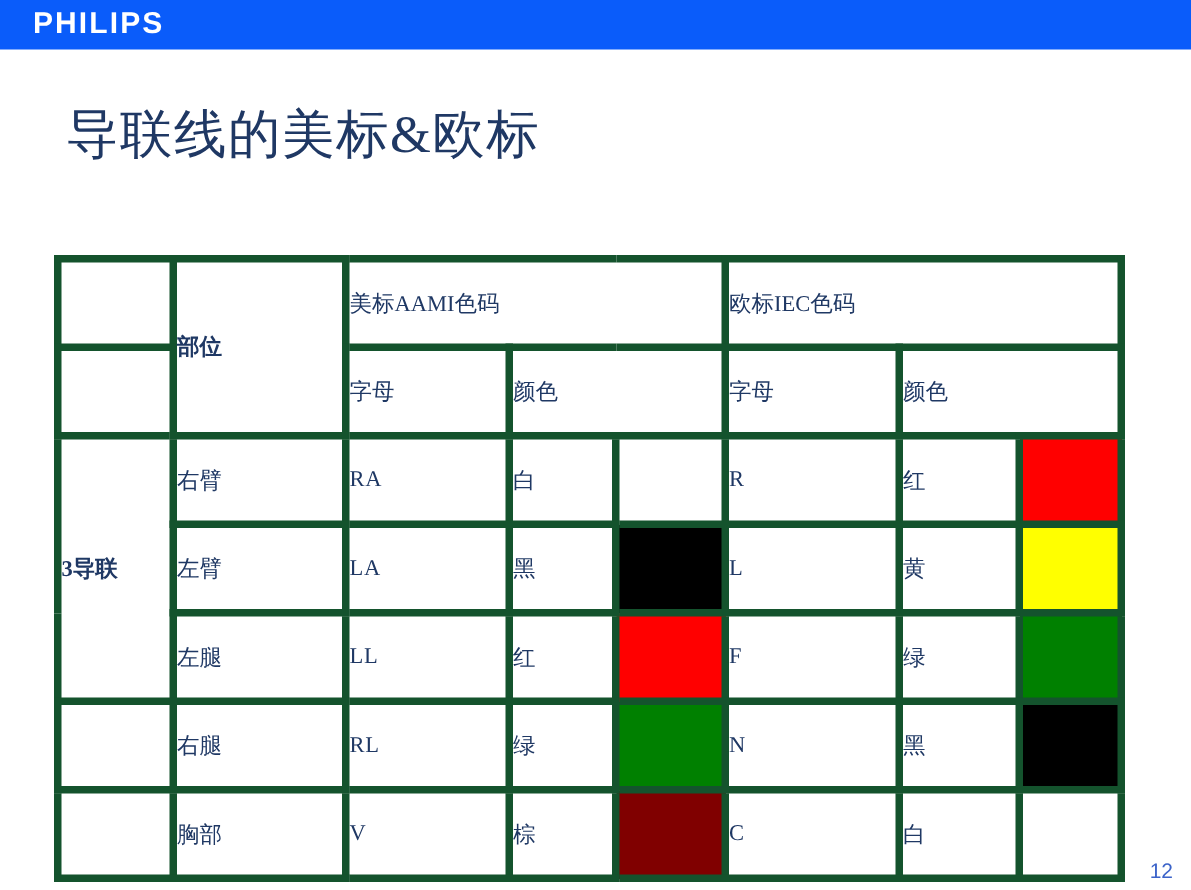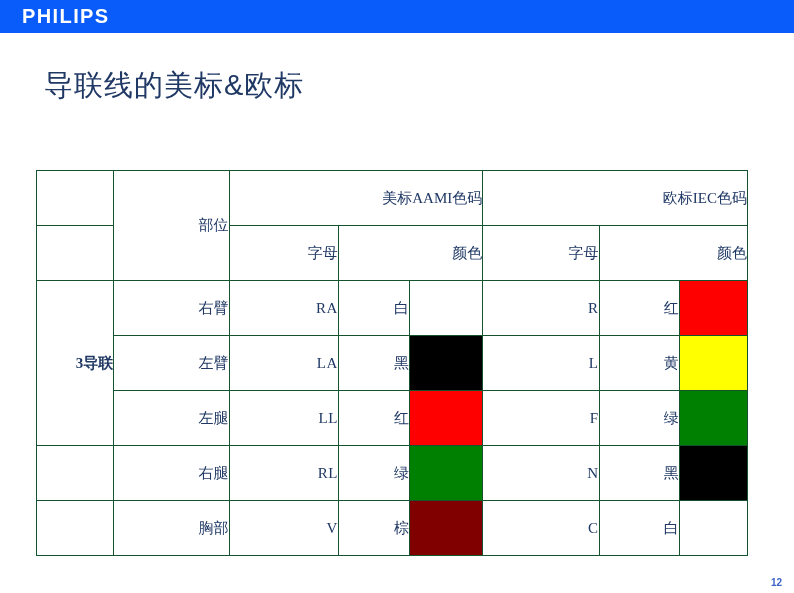--- a/index.html
+++ b/index.html
@@ -37,22 +37,22 @@
     letter-spacing: 1.4px;
     line-height: 21px;
   }
 
   
   .slide-title {
     position: absolute;
     left: 44px;
     top: 66px;
     color: #1F3864;
-    font-family: Liberation Sans, sans-serif;
-    font-size: 29px;
+    font-family: Liberation Serif, serif;
+    font-size: 35px;
     font-weight: normal;
     letter-spacing: 1px;
     white-space: nowrap;
   }
 
   
   .table-wrap {
     position: absolute;
     left: 36px;
     top: 170px;
@@ -61,23 +61,23 @@
   }
 
   table.lead-table {
     border-collapse: collapse;
     table-layout: fixed;
     width: 712px;
     color: #1F3864;
   }
 
   table.lead-table td {
-    border: 1px solid #14532d;
-    font-size: 15px;
-    text-align: right;
+    border: 5px solid #14532d;
+    font-size: 15px;
+    text-align: left;
     vertical-align: middle;
     padding: 0;
     height: 54px;
     background: #ffffff;
   }
 
   
   col.c-group    { width: 77px;  }
   col.c-site     { width: 115px; }
   col.c-let-a    { width: 109px; }
@@ -85,21 +85,21 @@
   col.c-sw-a     { width: 73px;  }
   col.c-let-i    { width: 116px; }
   col.c-name-i   { width: 80px;  }
   col.c-sw-i     { width: 68px;  }
 
   
   td.hdr {
     font-size: 16px;
     font-weight: normal;
   }
-  td.hdr-tall   { height: 118px; }
+  td.hdr-tall   { height: 118px; font-weight: bold; }
   td.hdr-top    { height: 61px; }
   td.hdr-sub    { height: 57px; }
 
   
   td.blank {
     border: none;
     background: transparent;
   }
 
   
@@ -129,22 +129,22 @@
     padding: 0;
   }
 
   
   .page-number {
     position: absolute;
     right: 12px;
     bottom: 5px;
     color: #3B63C9;
     font-family: "Liberation Sans", "DejaVu Sans", sans-serif;
-    font-size: 10px;
-    font-weight: bold;
+    font-size: 14px;
+    font-weight: normal;
   }
 </style>
 </head>
 <body>
 
 <div class="brand-bar">
   <div class="brand-logo">PHILIPS</div>
 </div>
 
 <div class="slide-title">导联线的美标&amp;欧标</div>

